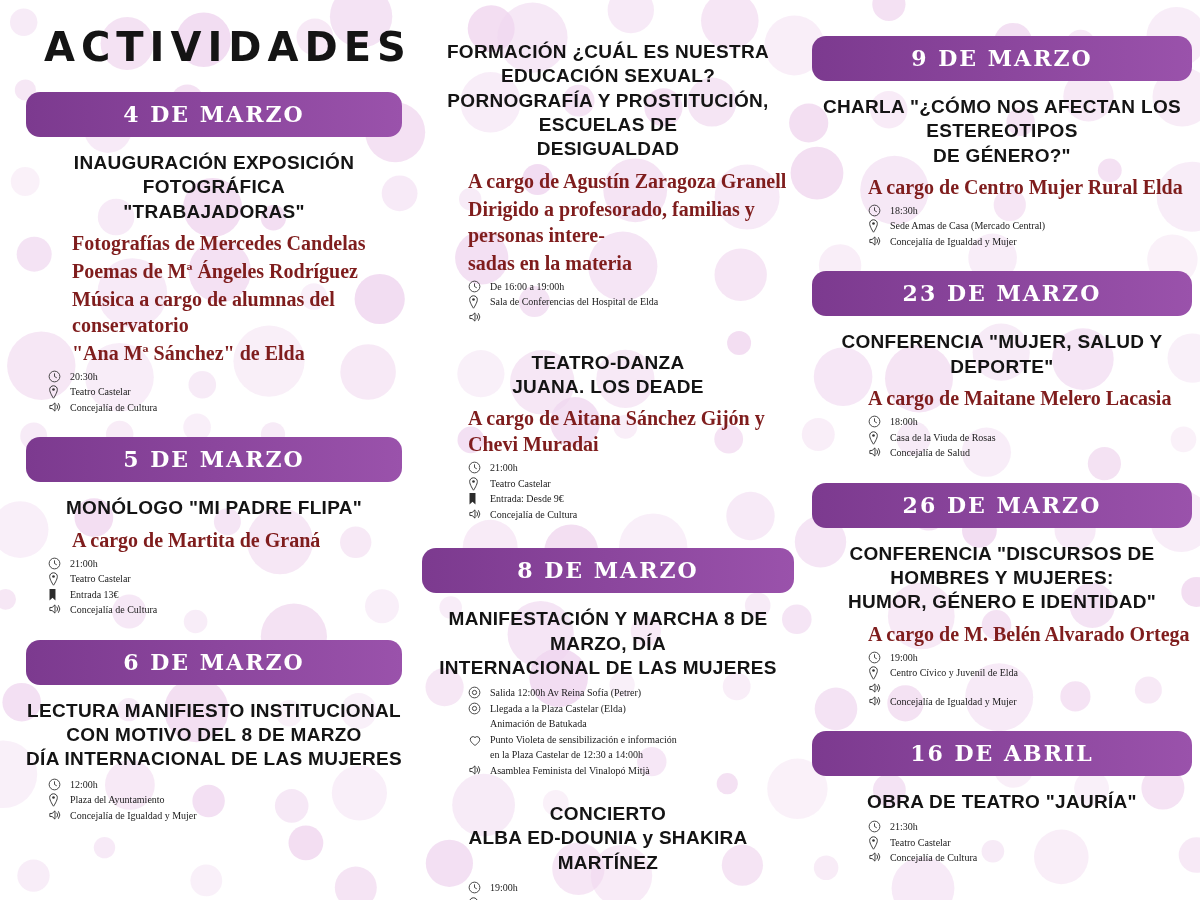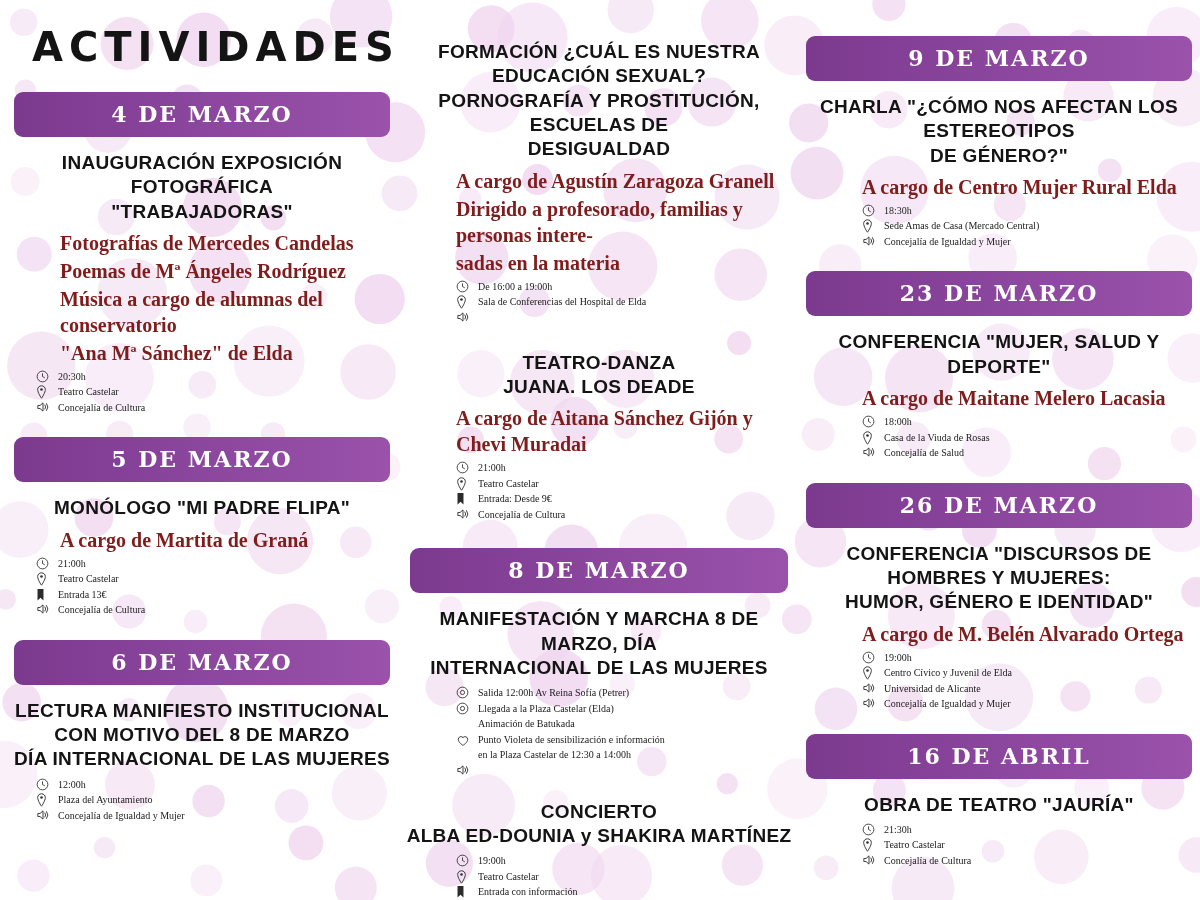--- a/index.html
+++ b/index.html
@@ -25,21 +25,21 @@
   }
 
   
   .page {
     position: relative;
     z-index: 1;
     display: flex;
     width: 1200px;
     height: 900px;
     box-sizing: border-box;
-    padding: 14px 4px 0 0;
+    padding: 14px 4px 0 12px;
   }
   .col {
     box-sizing: border-box;
   }
   .col-left   { width: 398px; padding: 0 8px 0 14px; }
   .col-center { width: 404px; padding: 0 6px; }
   .col-right  { width: 398px; padding: 0 4px 0 6px; }
 
   
   .main-title {
@@ -56,21 +56,21 @@
     background: #8e4a9e;
     background: linear-gradient(90deg, #7c3a8f 0%, #9a52ab 100%);
     color: #ffffff;
     text-align: center;
     font-family: "DejaVu Serif", serif;
     font-weight: 700;
     font-size: 22px;
     letter-spacing: 2px;
     padding: 9px 4px 10px;
     margin: 0 0 14px 0;
-    border-radius: 9px;
+    border-radius: 14px;
   }
   .date-banner.narrow { margin-left: 6px; margin-right: 6px; }
 
   
   .event { margin: 0 0 22px 0; }
   .event-title {
     font-family: "Liberation Sans", sans-serif;
     font-weight: 700;
     font-size: 19px;
     letter-spacing: .3px;
@@ -533,20 +533,21 @@
           <span class="ic"></span>
           <span class="tx">en la Plaza Castelar de 12:30 a 14:00h</span>
         </div>
         <div class="line">
           <span class="ic">
             <svg class="ico" width="14" height="12" viewBox="0 0 16 14">
                 <path d="M2 5.2h2.6L8 2.2v9.6L4.6 8.8H2z" fill="none" stroke="#333" stroke-width="1.1" stroke-linejoin="round"></path>
                 <path d="M10.3 4.6a4 4 0 010 4.8M12.2 3a6.4 6.4 0 010 8" fill="none" stroke="#333" stroke-width="1.1" stroke-linecap="round"></path>
               </svg>
           </span>
+          <span class="tx">Asamblea Feminista del Vinalopó Mitjà</span>
         </div>
       </div>
     </div>
 
     <div class="event" style="margin-top:24px">
       <div class="event-title">
         <span>CONCIERTO</span><br>
         <span>ALBA ED-DOUNIA y SHAKIRA MARTÍNEZ</span>
       </div>
       <div class="lines">
@@ -690,21 +691,20 @@
           </span>
           <span class="tx">Centro Cívico y Juvenil de Elda</span>
         </div>
         <div class="line">
           <span class="ic">
             <svg class="ico" width="14" height="12" viewBox="0 0 16 14">
                 <path d="M2 5.2h2.6L8 2.2v9.6L4.6 8.8H2z" fill="none" stroke="#333" stroke-width="1.1" stroke-linejoin="round"></path>
                 <path d="M10.3 4.6a4 4 0 010 4.8M12.2 3a6.4 6.4 0 010 8" fill="none" stroke="#333" stroke-width="1.1" stroke-linecap="round"></path>
               </svg>
           </span>
-          <span class="tx">Universidad de Alicante</span>
         </div>
         <div class="line">
           <span class="ic">
             <svg class="ico" width="14" height="12" viewBox="0 0 16 14">
                 <path d="M2 5.2h2.6L8 2.2v9.6L4.6 8.8H2z" fill="none" stroke="#333" stroke-width="1.1" stroke-linejoin="round"></path>
                 <path d="M10.3 4.6a4 4 0 010 4.8M12.2 3a6.4 6.4 0 010 8" fill="none" stroke="#333" stroke-width="1.1" stroke-linecap="round"></path>
               </svg>
           </span>
           <span class="tx">Concejalía de Igualdad y Mujer</span>
         </div>

